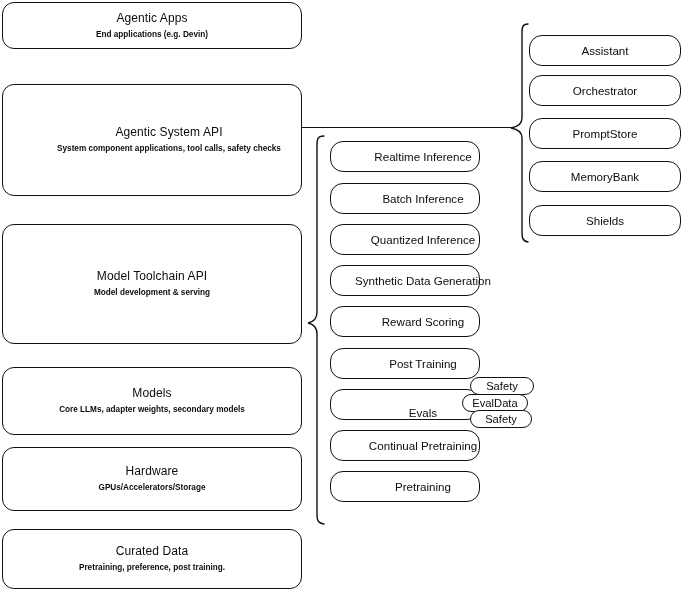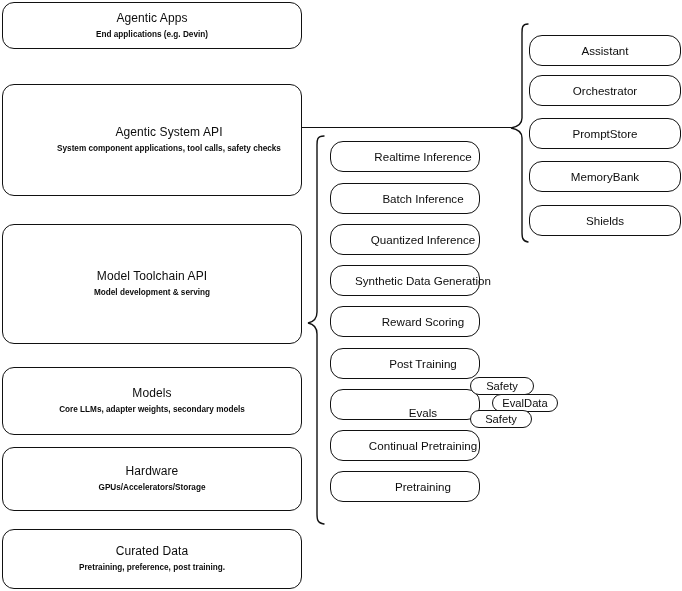--- a/index.html
+++ b/index.html
@@ -166,21 +166,21 @@
   <div class="chip mid" style="top:430px;">
     <span>Continual Pretraining</span>
   </div>
   <div class="chip mid" style="top:471px;">
     <span>Pretraining</span>
   </div>
 
   <div class="pill" style="left:470px;top:377px;width:64px;height:18px;">
     <span>Safety</span>
   </div>
-  <div class="pill" style="left:492px;top:394px;width:66px;height:18px;">
+  <div class="pill" style="left:462px;top:394px;width:66px;height:18px;">
     <span>EvalData</span>
   </div>
   <div class="pill" style="left:470px;top:410px;width:62px;height:18px;">
     <span>Safety</span>
   </div>
 
   <div class="chip right" style="top:35px;">
     <span>Assistant</span>
   </div>
   <div class="chip right" style="top:75px;">

